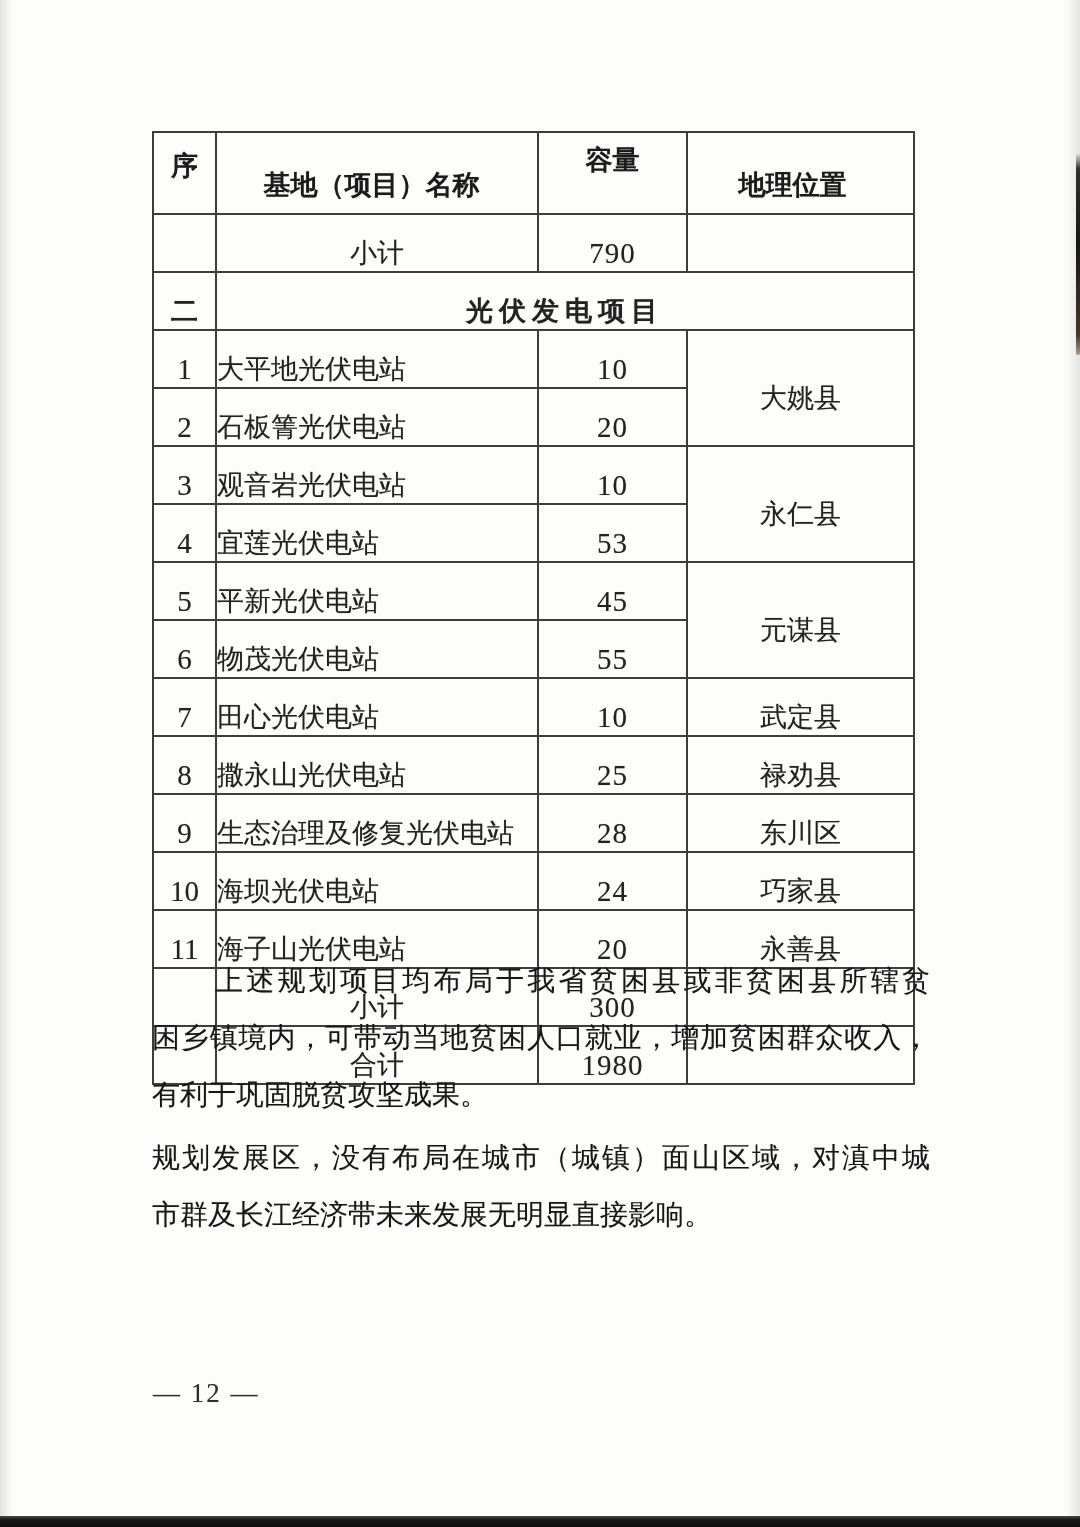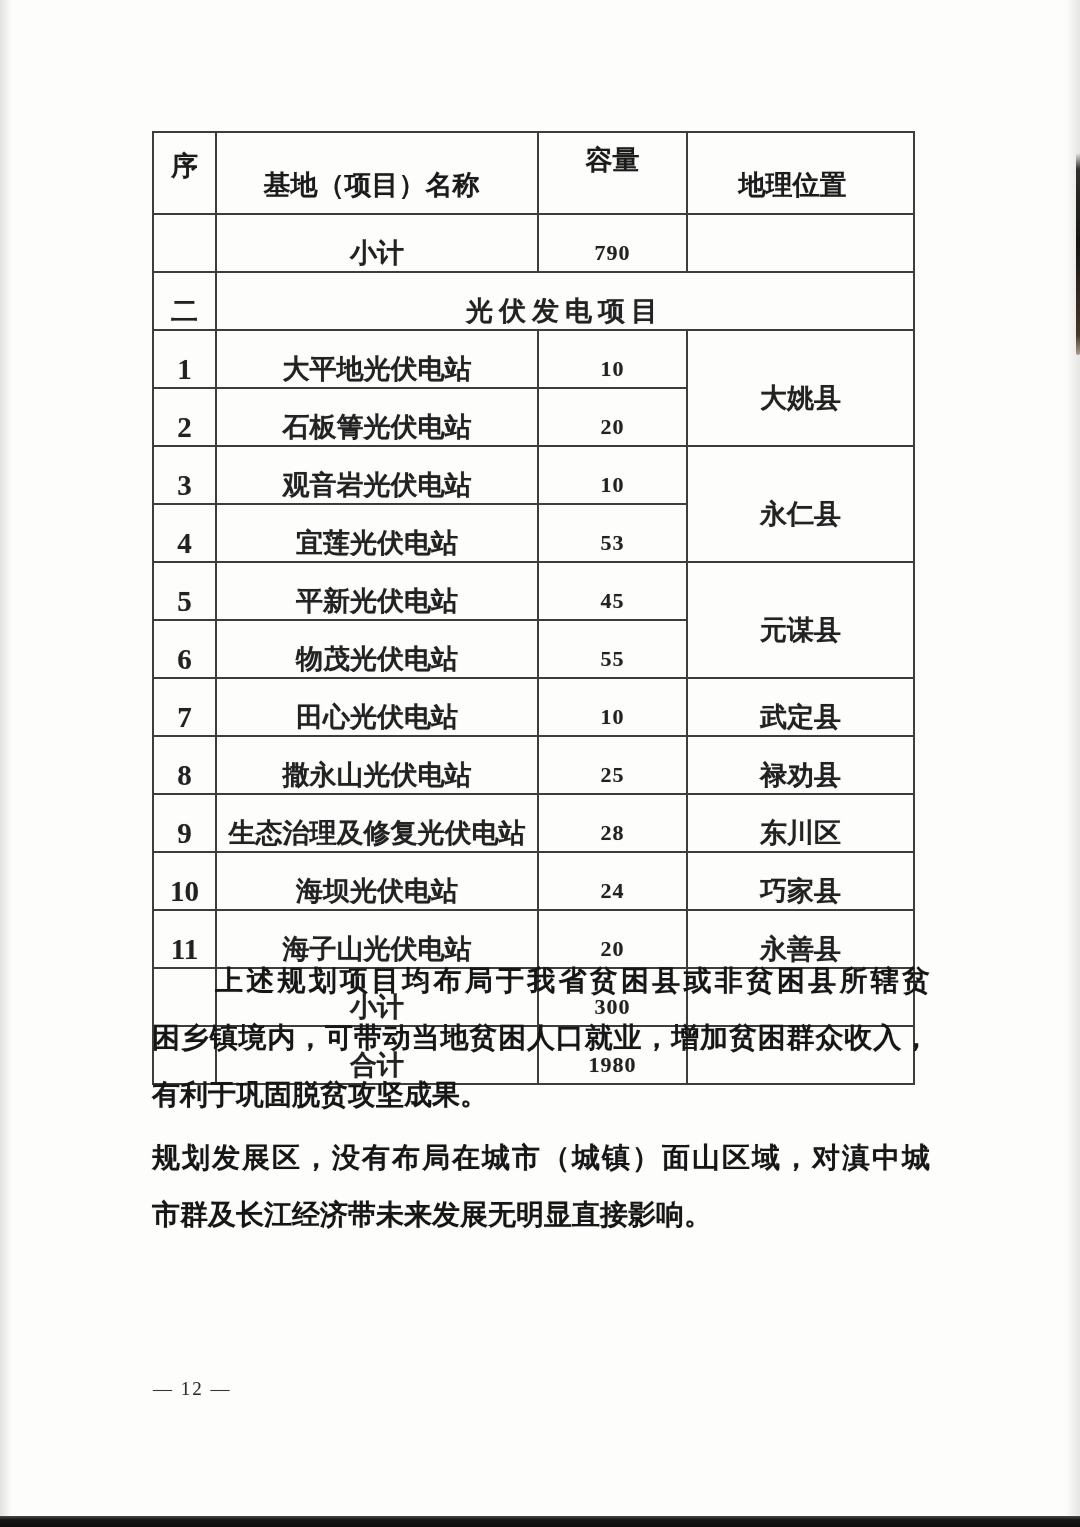--- a/index.html
+++ b/index.html
@@ -63,67 +63,66 @@
   }
   .doc-table col.c1 { width: 63px; }
   .doc-table col.c2 { width: 322px; }
   .doc-table col.c3 { width: 149px; }
   .doc-table col.c4 { width: 227px; }
   .doc-table td, .doc-table th {
     border: 2px solid #3d3d3d;
     text-align: center;
     vertical-align: middle;
     padding: 20px 0 0 0; 
-    font-weight: bold;
+    font-weight: normal;
     overflow: hidden;
     white-space: nowrap;
   }
   .doc-table tr { height: 49px; }
   .doc-table tr.r-head { height: 82px; }
   .doc-table th { font-weight: bold; font-size: 27px; color: #1b1b1b; }
   .doc-table th.h-seq  { padding: 0 0 14px 0; }
   .doc-table th.h-cap  { padding: 0 0 26px 0; }
   .doc-table th.h-name { padding: 24px 11px 0 0; }
   .doc-table th.h-loc  { padding: 24px 16px 0 0; font-family: Liberation Serif, serif; }
-  .doc-table td.c-name { text-align: center; }
-  .doc-table td.c-num  { font-size: 22px; letter-spacing: 1px; }
+  .doc-table td.c-name { text-align: left; }
+  .doc-table td.c-num  { font-size: 29px; letter-spacing: 1px; }
   .doc-table td.c-seq  { font-size: 29px; }
   .doc-table tr.r-section td { font-weight: bold; letter-spacing: 6px; }
   .doc-table tr.r-section td.c-seq { letter-spacing: 0; font-size: 27px; }
 
   
   .text-block {
     position: absolute;
     left: 152px;
     top: 952px;
     width: 778px;
     font-size: 28px;
     line-height: 57px;
     color: #161616;
     text-shadow: 0 0 1px rgba(40,40,40,0.3);
-    font-weight: bold;
   }
   .para { margin: 0; }
   .para + .para { margin-top: 6px; }
   .tline {
     height: 57px;
     text-align: justify;
     text-align-last: justify;
     text-justify: inter-character;
     white-space: nowrap;
   }
   .tline.first { padding-left: 63px; }
   .tline.last  { text-align-last: left; }
 
   
   .page-footer {
     position: absolute;
     left: 153px;
     top: 1378px;
-    font-size: 19px;
+    font-size: 27px;
     color: #2e2e2e;
     letter-spacing: 2px;
     text-shadow: 0 0 1px rgba(60,60,60,0.3);
   }
 </style>
 </head>
 <body>
 
 <div class="page">
 

